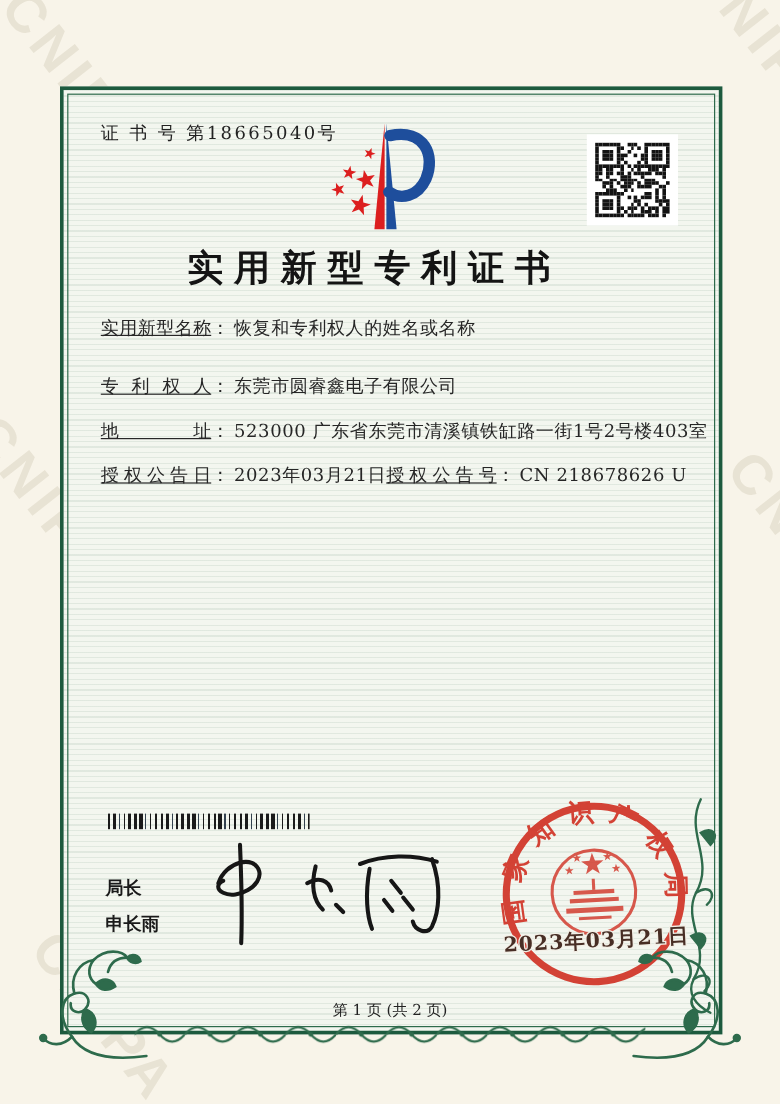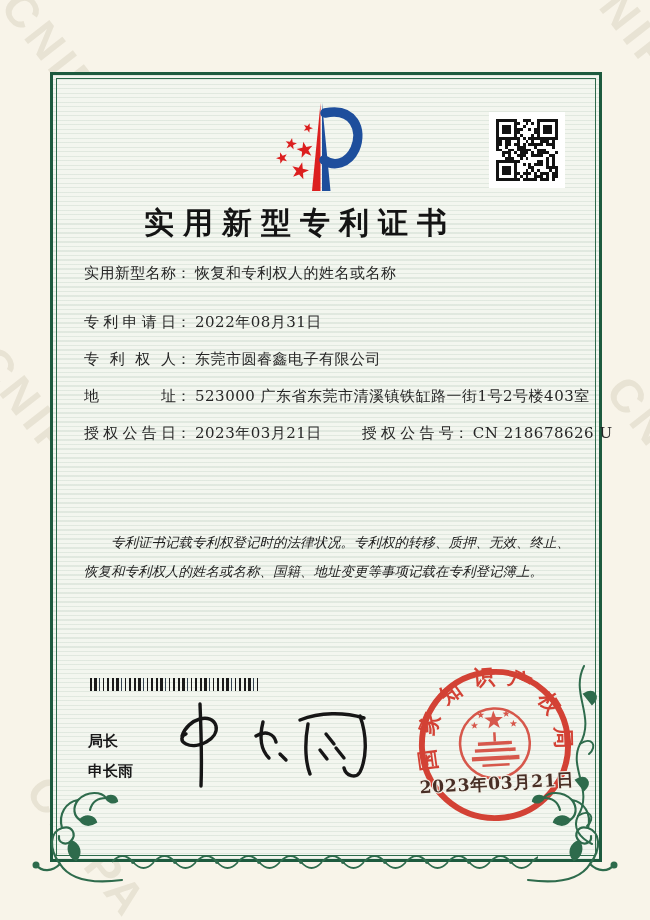--- a/index.html
+++ b/index.html
@@ -8,37 +8,37 @@
   .wm{position:absolute;font:bold 46px "Liberation Sans",sans-serif;
       color:rgba(163,150,118,0.18);transform:rotate(52deg);letter-spacing:5px;white-space:nowrap;pointer-events:none;}
   .wm.pink{color:rgba(206,134,122,0.16);}
   
   .cert{position:absolute;left:50px;top:72px;width:546px;height:784px;
         border:3px solid #1d5a3e;
         background-color:#f3f6ef;
         background-image:repeating-linear-gradient(180deg,rgba(62,112,84,0.10) 0px,rgba(62,112,84,0.10) 1px,transparent 1px,transparent 4.5px);}
   .cert::after{content:"";position:absolute;inset:3px;border:1px solid #2e6b4c;pointer-events:none;}
   .cert-no{position:absolute;left:84px;top:102px;font-size:15px;letter-spacing:2px;color:#222;}
-  .title{position:absolute;left:0;top:203px;width:600px;text-align:center;
+  .title{position:absolute;left:12px;top:203px;width:600px;text-align:center;
          font-size:30px;font-weight:bold;letter-spacing:9px;color:#141414;}
   
   .logo{position:absolute;left:260px;top:100px;}
   
   .qr{position:absolute;left:489px;top:112px;width:76px;height:76px;background:#fff;
       display:grid;grid-template-rows:repeat(21,1fr);grid-template-columns:repeat(21,1fr);
       padding:7px;box-sizing:border-box;}
   .qr div{background:#131313;}
   
   .fields{position:absolute;left:84px;top:262px;width:500px;font-size:15px;color:#262626;}
   .frow{margin-bottom:15px;line-height:22px;white-space:nowrap;}
   .frow.first{margin-bottom:27px;}
-  .flabel{display:inline-block;width:92px;text-align:justify;text-align-last:justify;vertical-align:top;}
+  .flabel{display:inline-block;width:92px;text-align:justify;text-align-last:justify;vertical-align:top;text-decoration:underline;}
   .fcolon{display:inline-block;margin-right:4px;}
   .fvalue{letter-spacing:0.5px;}
-  .flabel.second{margin-left:40px;}
+  .flabel.second{}
   
   .body-text{position:absolute;left:84px;top:528px;width:486px;font-size:13.5px;
              font-style:italic;color:#1d1d1d;line-height:2.12;text-align:justify;}
   .body-text p{margin:0 0 6px 0;text-indent:2em;}
   
   .barcode{position:absolute;left:90px;top:678px;width:168px;height:13px;
     background-image:repeating-linear-gradient(90deg,
       #1a1a1a 0 2px,transparent 2px 4px,#1a1a1a 4px 7px,transparent 7px 9px,
       #33414e 9px 10px,transparent 10px 13px,#1a1a1a 13px 14px,transparent 14px 17px,
       #1a1a1a 17px 19px,transparent 19px 22px);}
@@ -67,20 +67,21 @@
   <span class="wm" style="left:-20px;top:35px;">CNIPA</span>
   <span class="wm" style="left:555px;top:5px;">CNIPA</span>
   <span class="wm" style="left:380px;top:290px;">CNIPA</span>
   <span class="wm" style="left:-45px;top:390px;">CNIPA</span>
   <span class="wm pink" style="left:250px;top:620px;">CNIPA</span>
   <span class="wm" style="left:5px;top:820px;">CNIPA</span>
   <span class="wm" style="left:585px;top:420px;">CNIPA</span>
 
   <div class="cert"></div>
 
+  <div class="cert-no">证 书 号 第18665040号</div>
 
   <svg class="logo" width="120" height="95" viewBox="0 0 120 95">
     <polygon points="60.5,3 52,91 60.5,91" fill="#dc1f1f"></polygon>
     <polygon points="62,3 70.5,91 62,91" fill="#1e4e9c"></polygon>
     <path d="M65,13 C94,7 103,30 95,49 C88,64 74,67 64,60" fill="none" stroke="#1e4e9c" stroke-width="9.5" stroke-linecap="round"></path>
     <g fill="#dc1f1f">
       <path transform="translate(48,28) scale(0.5) rotate(20)" d="M0,-10 L2.35,-3.24 L9.51,-3.09 L3.8,1.24 L5.88,8.09 L0,4 L-5.88,8.09 L-3.8,1.24 L-9.51,-3.09 L-2.35,-3.24 Z"></path>
       <path transform="translate(45,50) scale(0.85) rotate(-12)" d="M0,-10 L2.35,-3.24 L9.51,-3.09 L3.8,1.24 L5.88,8.09 L0,4 L-5.88,8.09 L-3.8,1.24 L-9.51,-3.09 L-2.35,-3.24 Z"></path>
       <path transform="translate(31,44) scale(0.6) rotate(10)" d="M0,-10 L2.35,-3.24 L9.51,-3.09 L3.8,1.24 L5.88,8.09 L0,4 L-5.88,8.09 L-3.8,1.24 L-9.51,-3.09 L-2.35,-3.24 Z"></path>
       <path transform="translate(22,58) scale(0.6) rotate(-20)" d="M0,-10 L2.35,-3.24 L9.51,-3.09 L3.8,1.24 L5.88,8.09 L0,4 L-5.88,8.09 L-3.8,1.24 L-9.51,-3.09 L-2.35,-3.24 Z"></path>
@@ -337,35 +338,31 @@
       <div style="grid-area: 21 / 20;"></div>
     </div>
 
   <div class="title">实用新型专利证书</div>
 
   <div class="fields">
     <div class="frow first">
       <span class="flabel">实用新型名称</span><span class="fcolon">：</span><span class="fvalue">恢复和专利权人的姓名或名称</span>
     </div>
     <div class="frow">
-      <span class="flabel">专利申请日</span><span class="fcolon">：</span><span class="fvalue">2022年08月31日</span>
-    </div>
-    <div class="frow">
       <span class="flabel">专利权人</span><span class="fcolon">：</span><span class="fvalue">东莞市圆睿鑫电子有限公司</span>
     </div>
     <div class="frow">
       <span class="flabel">地址</span><span class="fcolon">：</span><span class="fvalue">523000 广东省东莞市清溪镇铁缸路一街1号2号楼403室</span>
     </div>
     <div class="frow">
       <span class="flabel">授权公告日</span><span class="fcolon">：</span><span class="fvalue">2023年03月21日</span><span class="flabel second">授权公告号</span><span class="fcolon">：</span><span class="fvalue">CN 218678626 U</span>
     </div>
   </div>
 
   <div class="body-text">
-    <p>专利证书记载专利权登记时的法律状况。专利权的转移、质押、无效、终止、恢复和专利权人的姓名或名称、国籍、地址变更等事项记载在专利登记簿上。</p>
   </div>
 
   <div class="barcode"></div>
 
   <div class="issuer">
     <div>局长</div>
     <div>申长雨</div>
   </div>
 
   <svg class="sig" width="210" height="92" viewBox="0 0 210 92" fill="none" stroke="#161616" stroke-width="3.4" stroke-linecap="round" stroke-linejoin="round">
@@ -394,20 +391,21 @@
       <path transform="translate(85,64) scale(0.45)" d="M0,-10 L2.35,-3.24 L9.51,-3.09 L3.8,1.24 L5.88,8.09 L0,4 L-5.88,8.09 L-3.8,1.24 L-9.51,-3.09 L-2.35,-3.24 Z"></path>
       <path transform="translate(115,64) scale(0.45)" d="M0,-10 L2.35,-3.24 L9.51,-3.09 L3.8,1.24 L5.88,8.09 L0,4 L-5.88,8.09 L-3.8,1.24 L-9.51,-3.09 L-2.35,-3.24 Z"></path>
       <path transform="translate(77,76) scale(0.45)" d="M0,-10 L2.35,-3.24 L9.51,-3.09 L3.8,1.24 L5.88,8.09 L0,4 L-5.88,8.09 L-3.8,1.24 L-9.51,-3.09 L-2.35,-3.24 Z"></path>
       <path transform="translate(123,76) scale(0.45)" d="M0,-10 L2.35,-3.24 L9.51,-3.09 L3.8,1.24 L5.88,8.09 L0,4 L-5.88,8.09 L-3.8,1.24 L-9.51,-3.09 L-2.35,-3.24 Z"></path>
       <rect x="98.5" y="85" width="3" height="11"></rect>
       <path d="M80,96 h40 v4 h-40 z M76,104 h48 v4 h-48 z M72,113 h56 v5 h-56 z M84,122 h32 v3 h-32 z"></path>
     </g>
     <text x="100" y="152" text-anchor="middle" font-size="20" font-weight="bold" fill="#3f241b" stroke="#f2efe6" stroke-width="2.5" paint-order="stroke" font-family="'DejaVu Serif',serif" letter-spacing="1">2023年03月21日</text>
   </svg>
 
+  <div class="pagenum">第 1 页 (共 2 页)</div>
 
   <svg class="flourish bl" viewBox="0 0 104 104" fill="none" stroke="#2e6b4c" stroke-width="2.2" stroke-linecap="round">
     <path d="M100,94 C70,98 48,94 38,78"></path>
     <path d="M38,78 C26,62 28,46 40,42 C50,39 55,48 49,55 C44,60 36,57 37,50"></path>
     <path d="M40,42 C36,28 44,16 56,14 C50,22 52,30 58,34"></path>
     <path d="M56,14 C66,4 80,6 84,12 C76,12 70,16 68,24"></path>
     <path d="M38,78 C30,86 20,86 14,79"></path>
     <path d="M58,34 C64,28 72,30 74,36 C68,40 62,40 58,34 Z" fill="#2e6b4c"></path>
     <path d="M84,12 C88,8 94,10 95,15 C91,18 86,16 84,12 Z" fill="#2e6b4c"></path>
     <path d="M49,55 C58,58 60,68 54,74 C46,70 45,61 49,55 Z" fill="#2e6b4c"></path>

